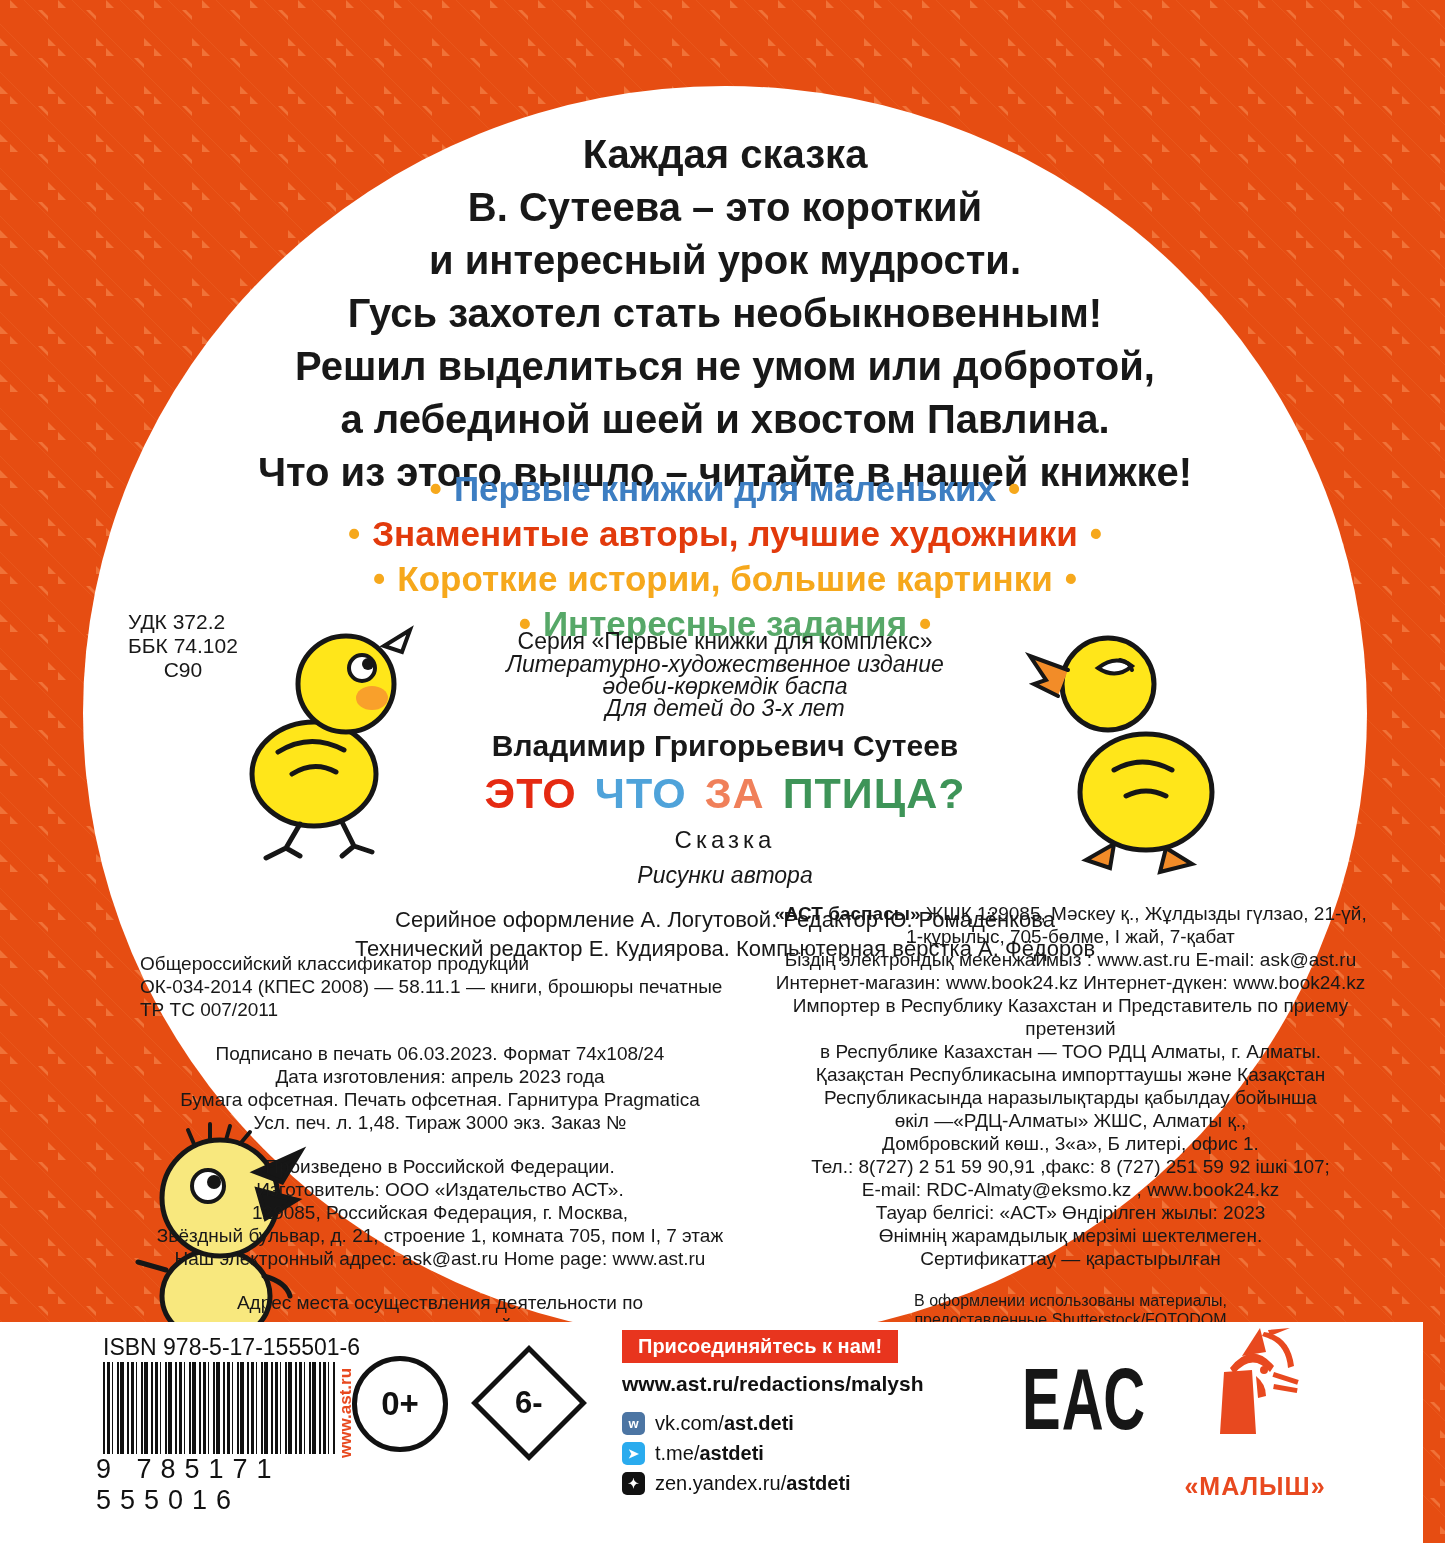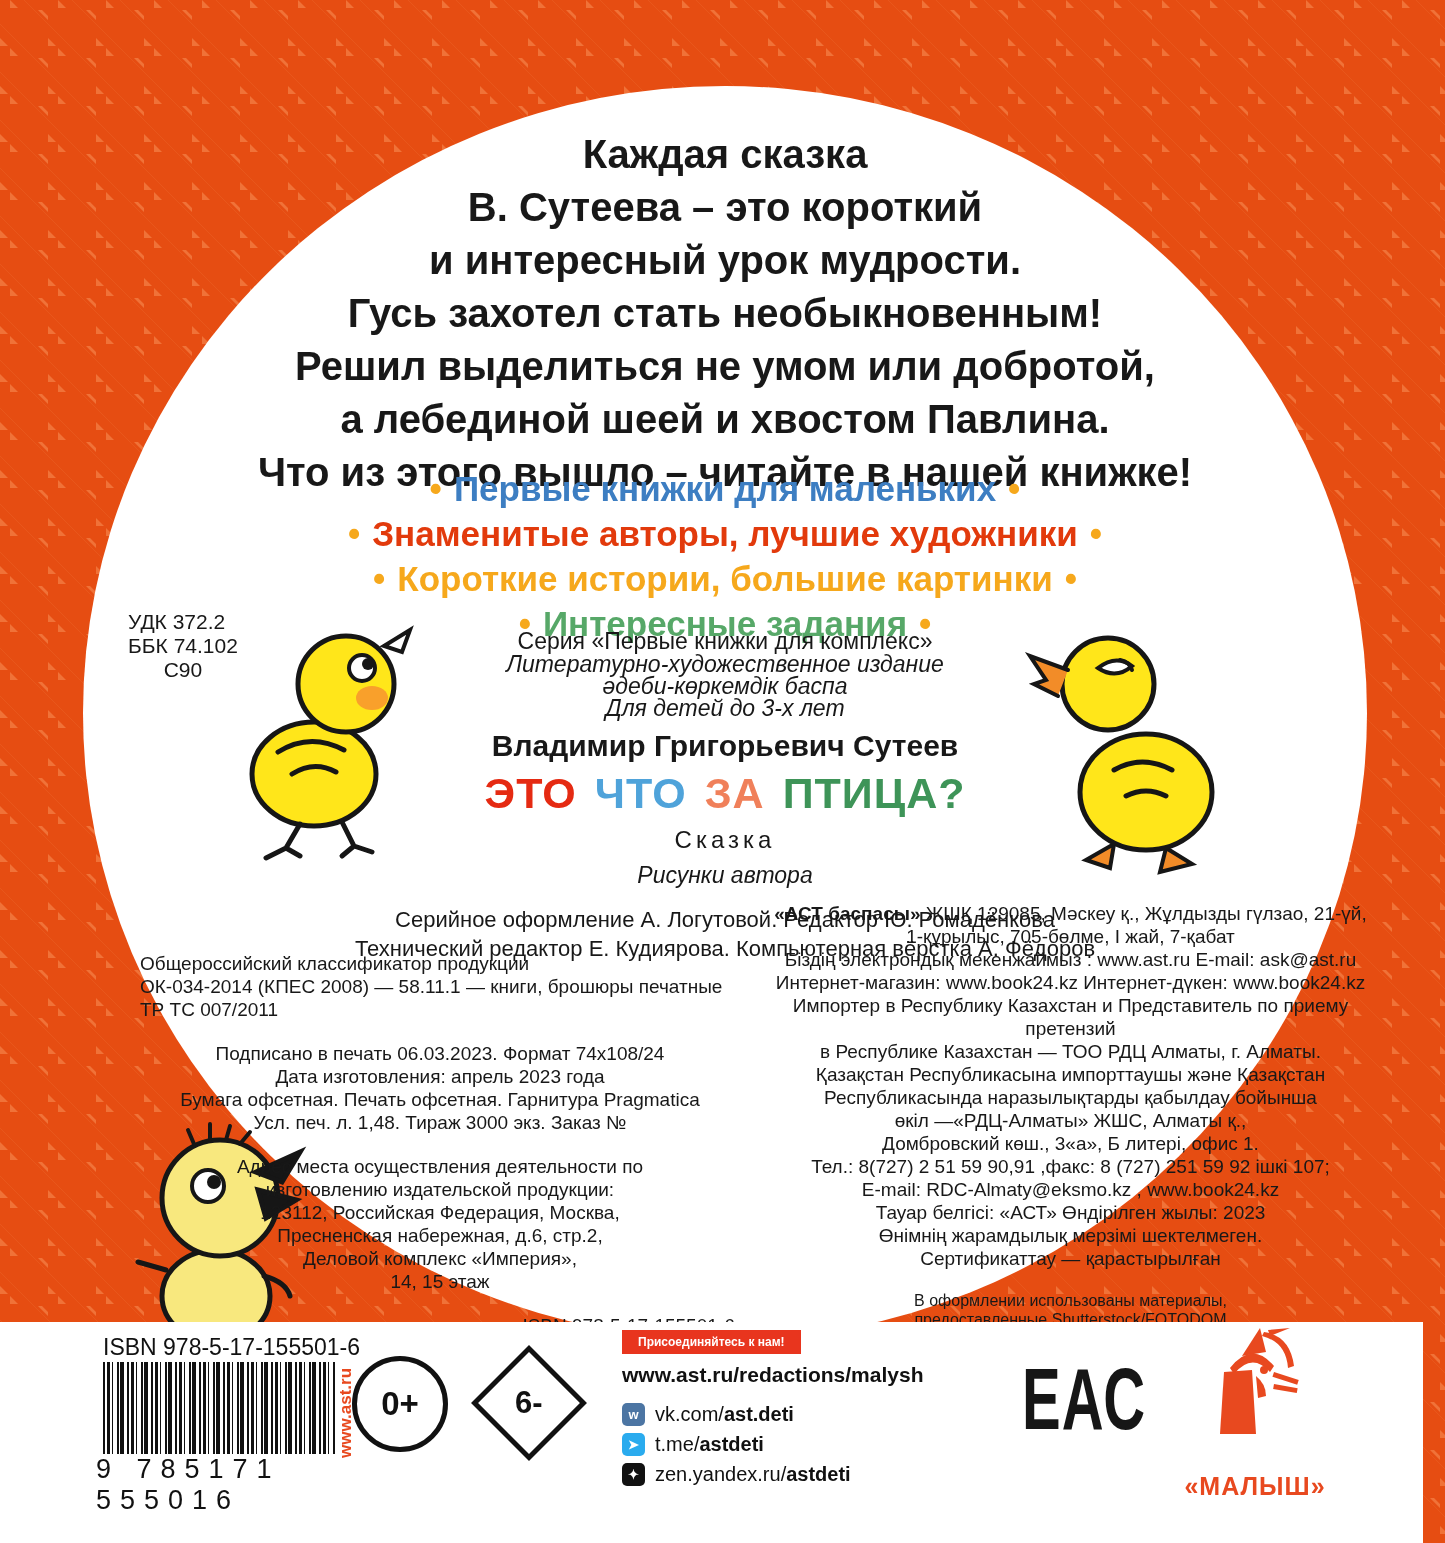--- a/index.html
+++ b/index.html
@@ -32,21 +32,21 @@
   .footer{position:absolute;left:0;top:1322px;width:1423px;height:221px;background:#fff;z-index:3;}
   .isbn-line{position:absolute;left:103px;top:12px;font-size:23px;color:#111;}
   .barcode{position:absolute;left:103px;top:40px;width:232px;height:92px;
     background:repeating-linear-gradient(90deg,#111 0 2px,#fff 2px 4px,#111 4px 7px,#fff 7px 9px,#111 9px 10px,#fff 10px 14px,#111 14px 16px,#fff 16px 17px,#111 17px 21px,#fff 21px 24px);}
   .barcode-digits{position:absolute;left:96px;top:132px;width:250px;font-size:27px;letter-spacing:9px;color:#111;}
   .site-vertical{position:absolute;left:336px;top:32px;height:104px;writing-mode:vertical-rl;transform:rotate(180deg);font-size:17px;font-weight:bold;color:#E8491F;}
   .badge-circle{position:absolute;left:352px;top:34px;width:86px;height:86px;border:5px solid #111;border-radius:50%;display:flex;align-items:center;justify-content:center;font-size:33px;font-weight:bold;color:#111;}
   .badge-diamond{position:absolute;left:488px;top:40px;width:72px;height:72px;border:5px solid #111;transform:rotate(45deg);display:flex;align-items:center;justify-content:center;}
   .badge-diamond span{transform:rotate(-45deg);font-size:31px;font-weight:bold;color:#111;}
   .join-col{position:absolute;left:622px;top:8px;width:350px;}
-  .join-banner{display:inline-block;background:#E8351E;color:#fff;font-weight:bold;font-size:12px;padding:5px 16px;}
+  .join-banner{display:inline-block;background:#E8351E;color:#fff;font-weight:bold;font-size:20px;padding:5px 16px;}
   .join-url{font-weight:bold;font-size:21px;color:#111;margin-top:9px;}
   .socials{margin-top:16px;}
   .social-row{display:flex;align-items:center;margin-bottom:7px;font-size:20px;color:#111;}
   .social-icon{width:23px;height:23px;border-radius:5px;color:#fff;font-size:13px;display:flex;align-items:center;justify-content:center;margin-right:10px;font-weight:bold;}
   .social-row b{font-weight:bold;}
   .eac{position:absolute;left:1022px;top:26px;width:100px;text-align:center;font-size:58px;font-weight:bold;color:#161616;transform:scale(1.0,1.5);transform-origin:top center;letter-spacing:1px;}
   .malysh{position:absolute;left:1150px;top:4px;width:210px;text-align:center;color:#E8491F;}
   .malysh-label{font-size:25px;font-weight:bold;margin-top:2px;letter-spacing:1px;}
   .chick{z-index:2;}
 </style>
@@ -170,20 +170,25 @@
 
       <div class="par" style="text-align: left;">Общероссийский классификатор продукции
 ОК-034-2014 (КПЕС 2008) — 58.11.1 — книги, брошюры печатные
 ТР ТС 007/2011</div>
 
       <div class="par" style="text-align: center;">Подписано в печать 06.03.2023. Формат 74х108/24
 Дата изготовления: апрель 2023 года
 Бумага офсетная. Печать офсетная. Гарнитура Pragmatica
 Усл. печ. л. 1,48. Тираж 3000 экз. Заказ №</div>
 
+      <div class="par" style="text-align: center;">Произведено в Российской Федерации.
+Изготовитель: ООО «Издательство АСТ».
+129085, Российская Федерация, г. Москва,
+Звёздный бульвар, д. 21, строение 1, комната 705, пом I, 7 этаж
+Наш электронный адрес: ask@ast.ru Home page: www.ast.ru</div>
 
       <div class="par" style="text-align: center;">Адрес места осуществления деятельности по
 изготовлению издательской продукции:
 123112, Российская Федерация, Москва,
 Пресненская набережная, д.6, стр.2,
 Деловой комплекс «Империя»,
 14, 15 этаж</div>
 
       <div class="par" style="text-align: right;">ISBN  978-5-17-155501-6.</div>
 

